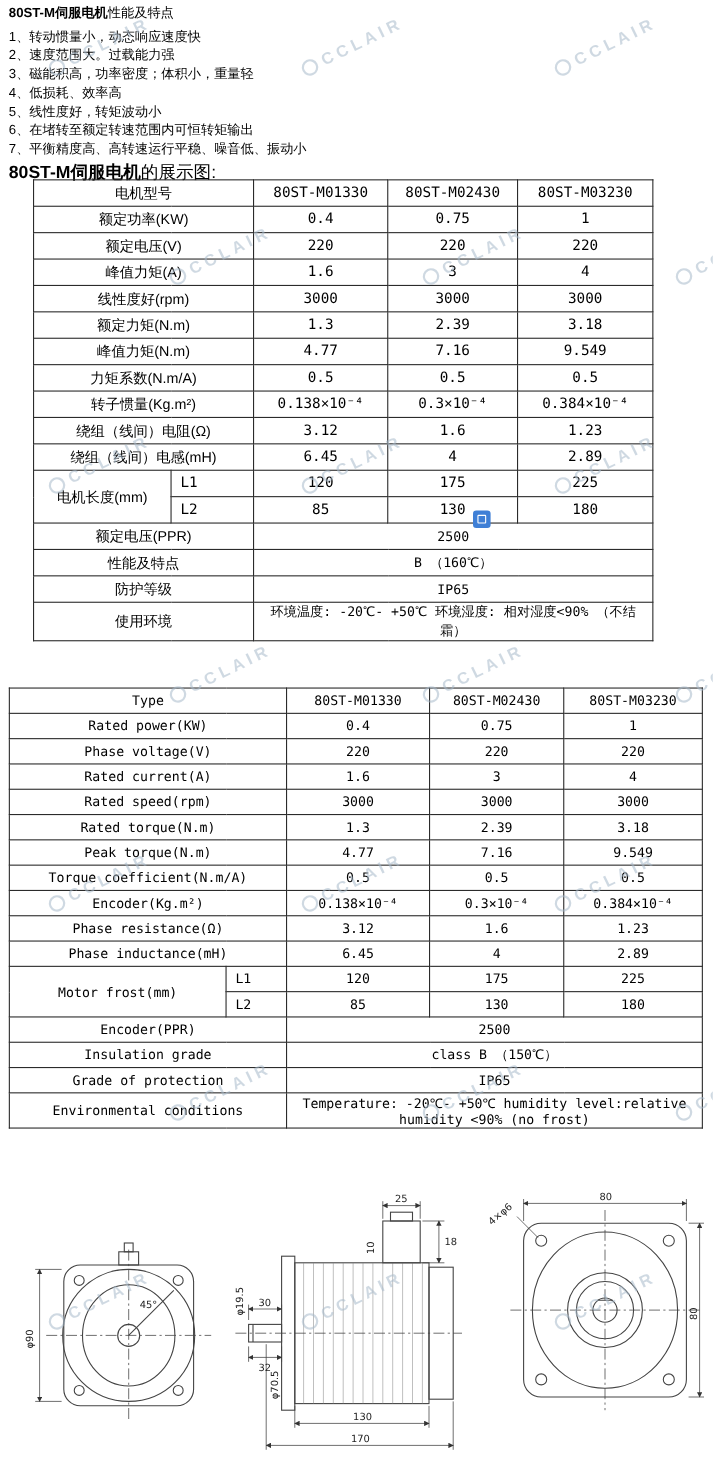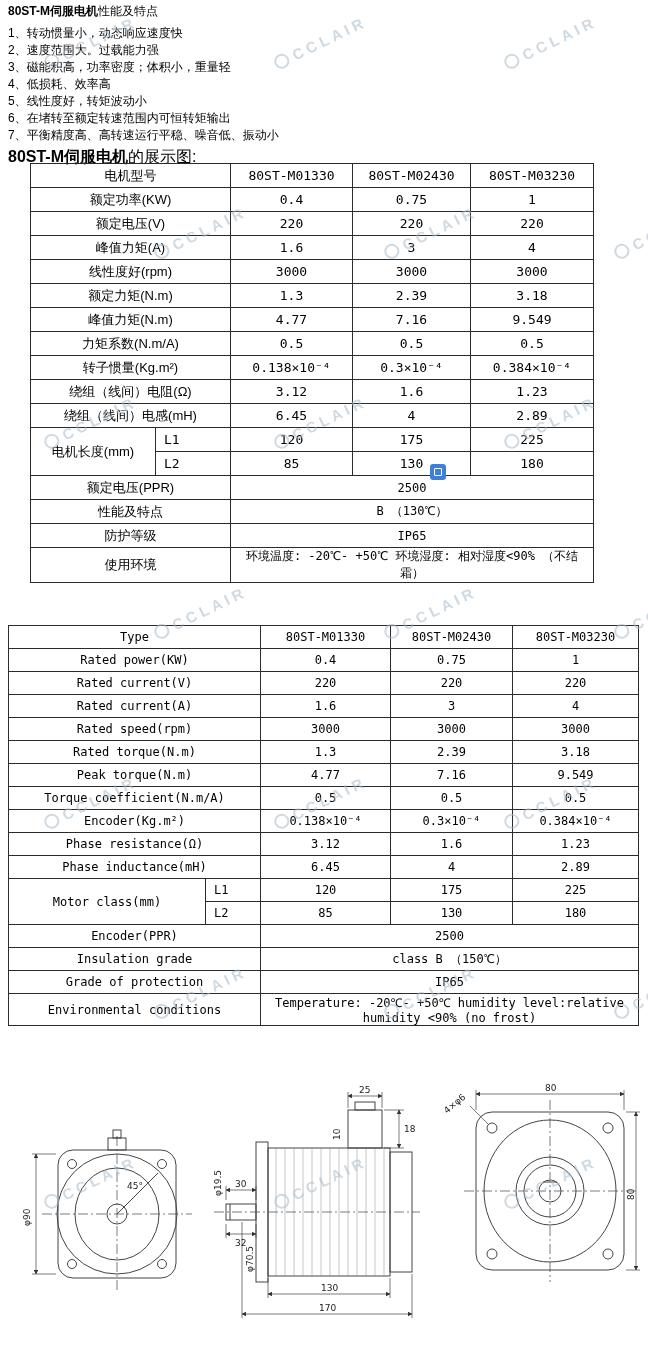--- a/index.html
+++ b/index.html
@@ -161,21 +161,21 @@
           <td class="mono">85</td>
           <td class="mono">130</td>
           <td class="mono">180</td>
         </tr>
         <tr>
           <td colspan="2">额定电压(PPR)</td>
           <td colspan="3" class="mono spanv">2500</td>
         </tr>
         <tr>
           <td colspan="2">性能及特点</td>
-          <td colspan="3" class="mono spanv">B （130℃）</td>
+          <td colspan="3" class="mono spanv">B （160℃）</td>
         </tr>
         <tr>
           <td colspan="2">防护等级</td>
           <td colspan="3" class="mono spanv">IP65</td>
         </tr>
         <tr>
           <td colspan="2">使用环境</td>
           <td colspan="3" class="mono spanv">环境温度: -20℃- +50℃   环境湿度: 相对湿度&lt;90% （不结霜）</td>
         </tr>
       </tbody>
@@ -196,21 +196,21 @@
           <td class="mono">80ST-M02430</td>
           <td class="mono">80ST-M03230</td>
         </tr>
         <tr>
           <td colspan="2">Rated power(KW)</td>
           <td class="mono">0.4</td>
           <td class="mono">0.75</td>
           <td class="mono">1</td>
         </tr>
         <tr>
-          <td colspan="2">Rated current(V)</td>
+          <td colspan="2">Phase voltage(V)</td>
           <td class="mono">220</td>
           <td class="mono">220</td>
           <td class="mono">220</td>
         </tr>
         <tr>
           <td colspan="2">Rated current(A)</td>
           <td class="mono">1.6</td>
           <td class="mono">3</td>
           <td class="mono">4</td>
         </tr>
@@ -250,21 +250,21 @@
           <td class="mono">1.6</td>
           <td class="mono">1.23</td>
         </tr>
         <tr>
           <td colspan="2">Phase inductance(mH)</td>
           <td class="mono">6.45</td>
           <td class="mono">4</td>
           <td class="mono">2.89</td>
         </tr>
         <tr>
-          <td rowspan="2">Motor class(mm)</td>
+          <td rowspan="2">Motor frost(mm)</td>
           <td class="sub mono">L1</td>
           <td class="mono">120</td>
           <td class="mono">175</td>
           <td class="mono">225</td>
         </tr>
         <tr>
           <td class="sub mono">L2</td>
           <td class="mono">85</td>
           <td class="mono">130</td>
           <td class="mono">180</td>

